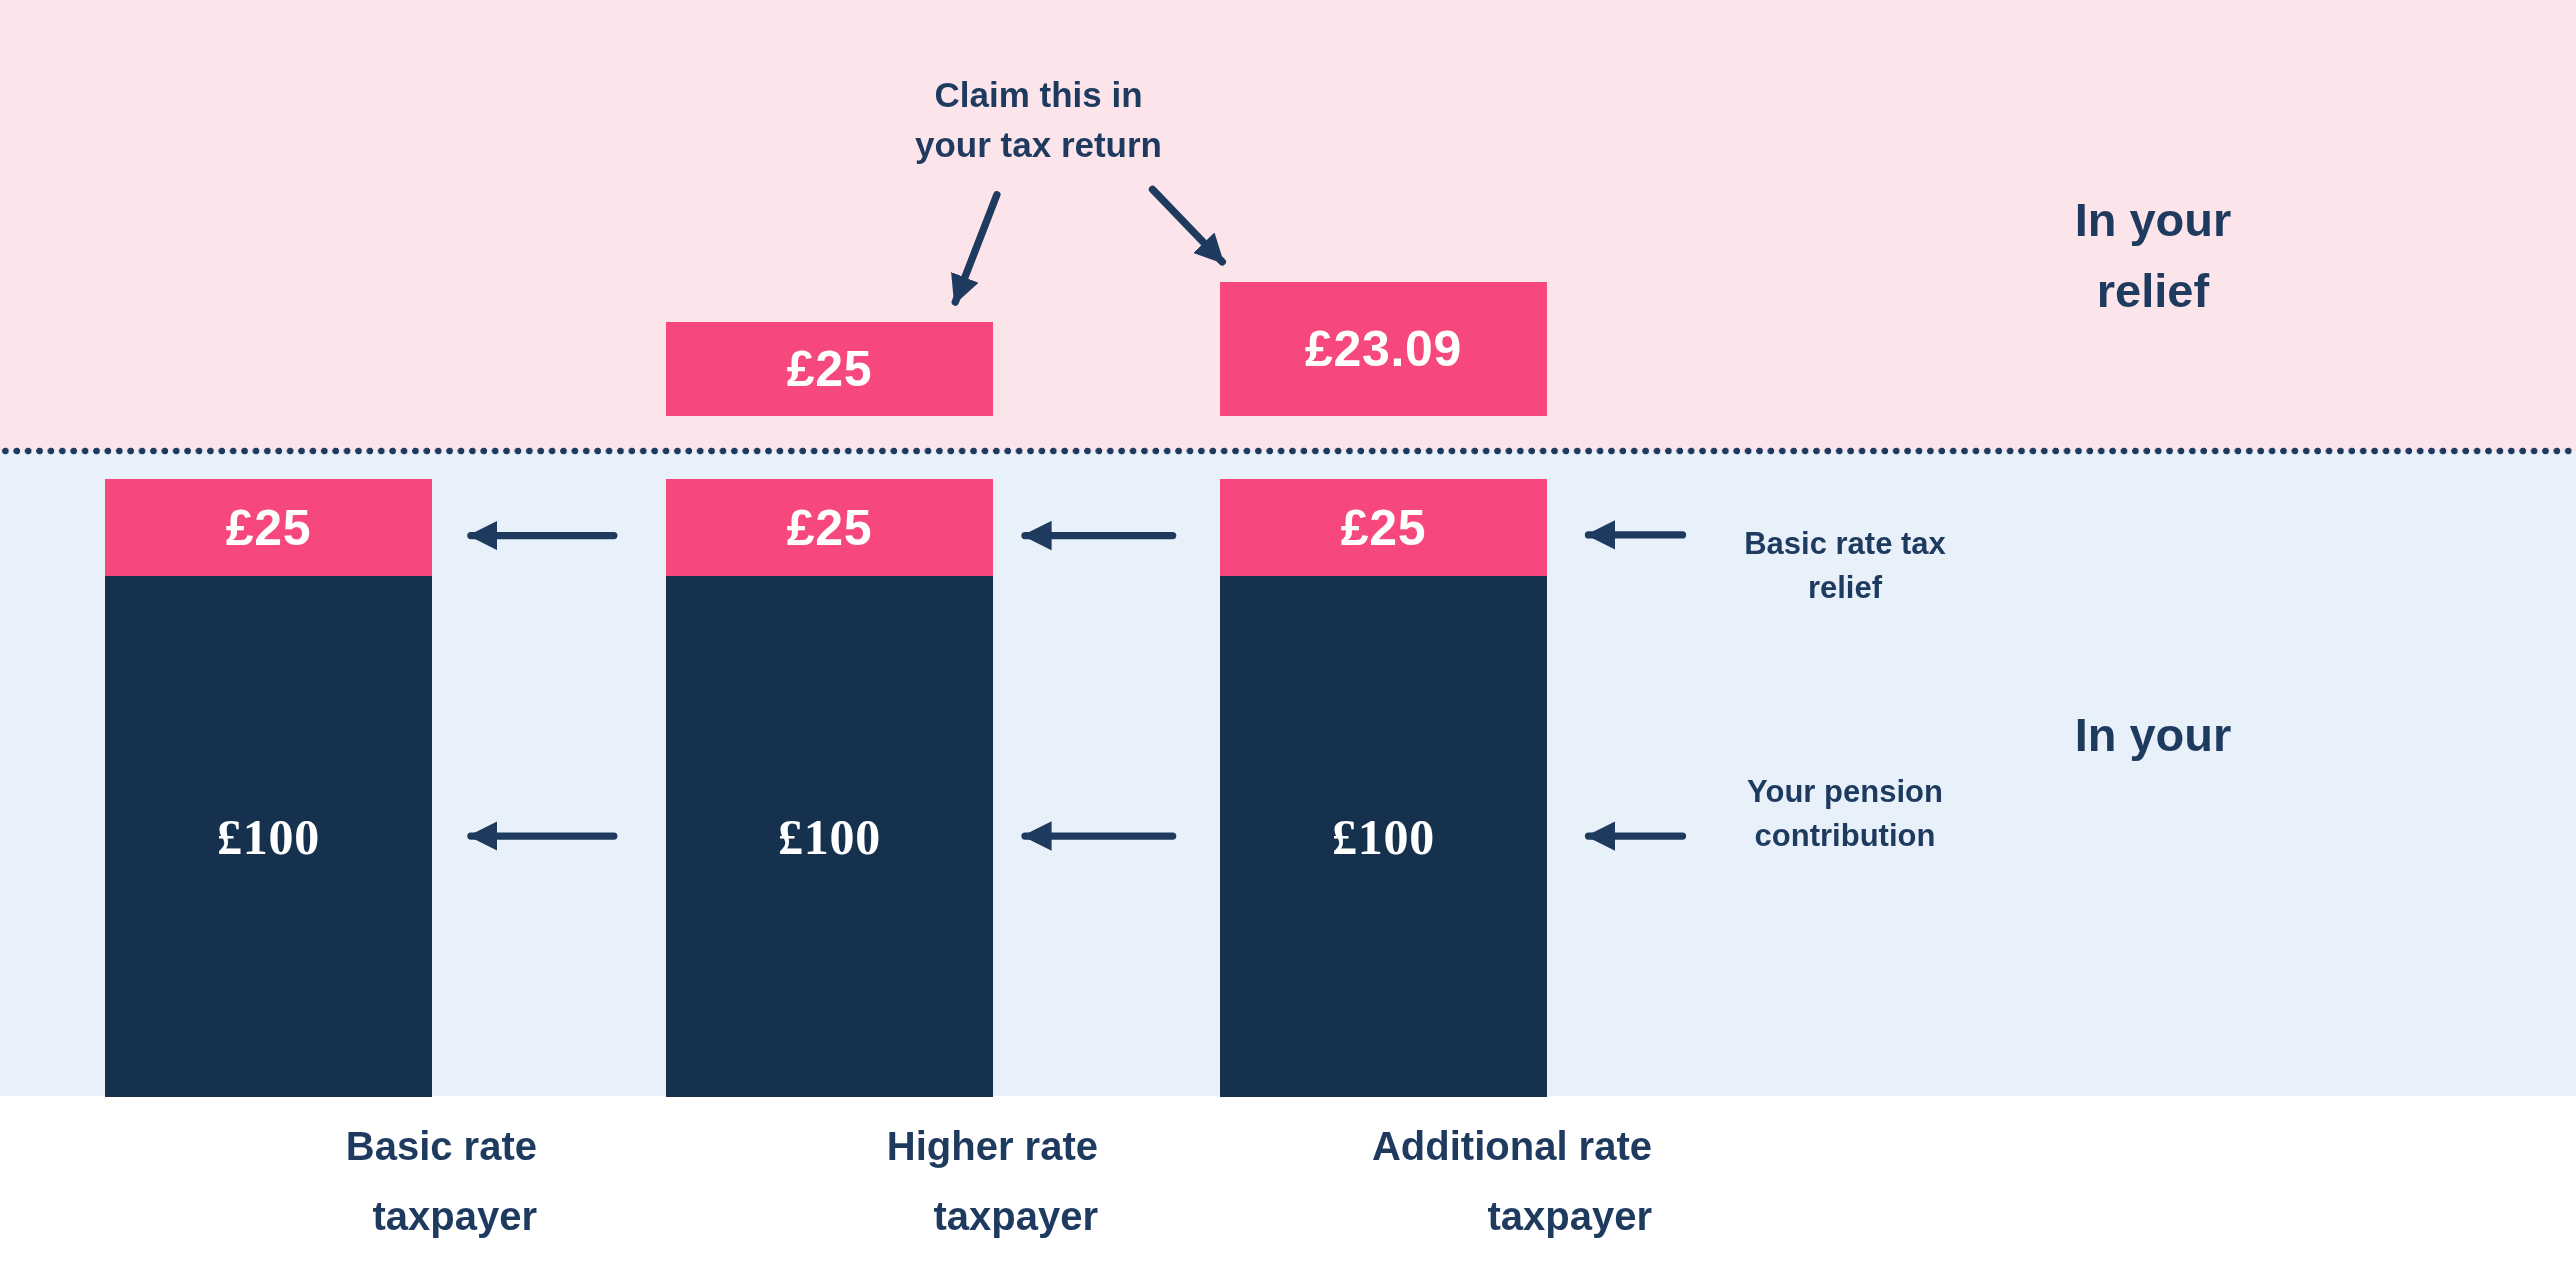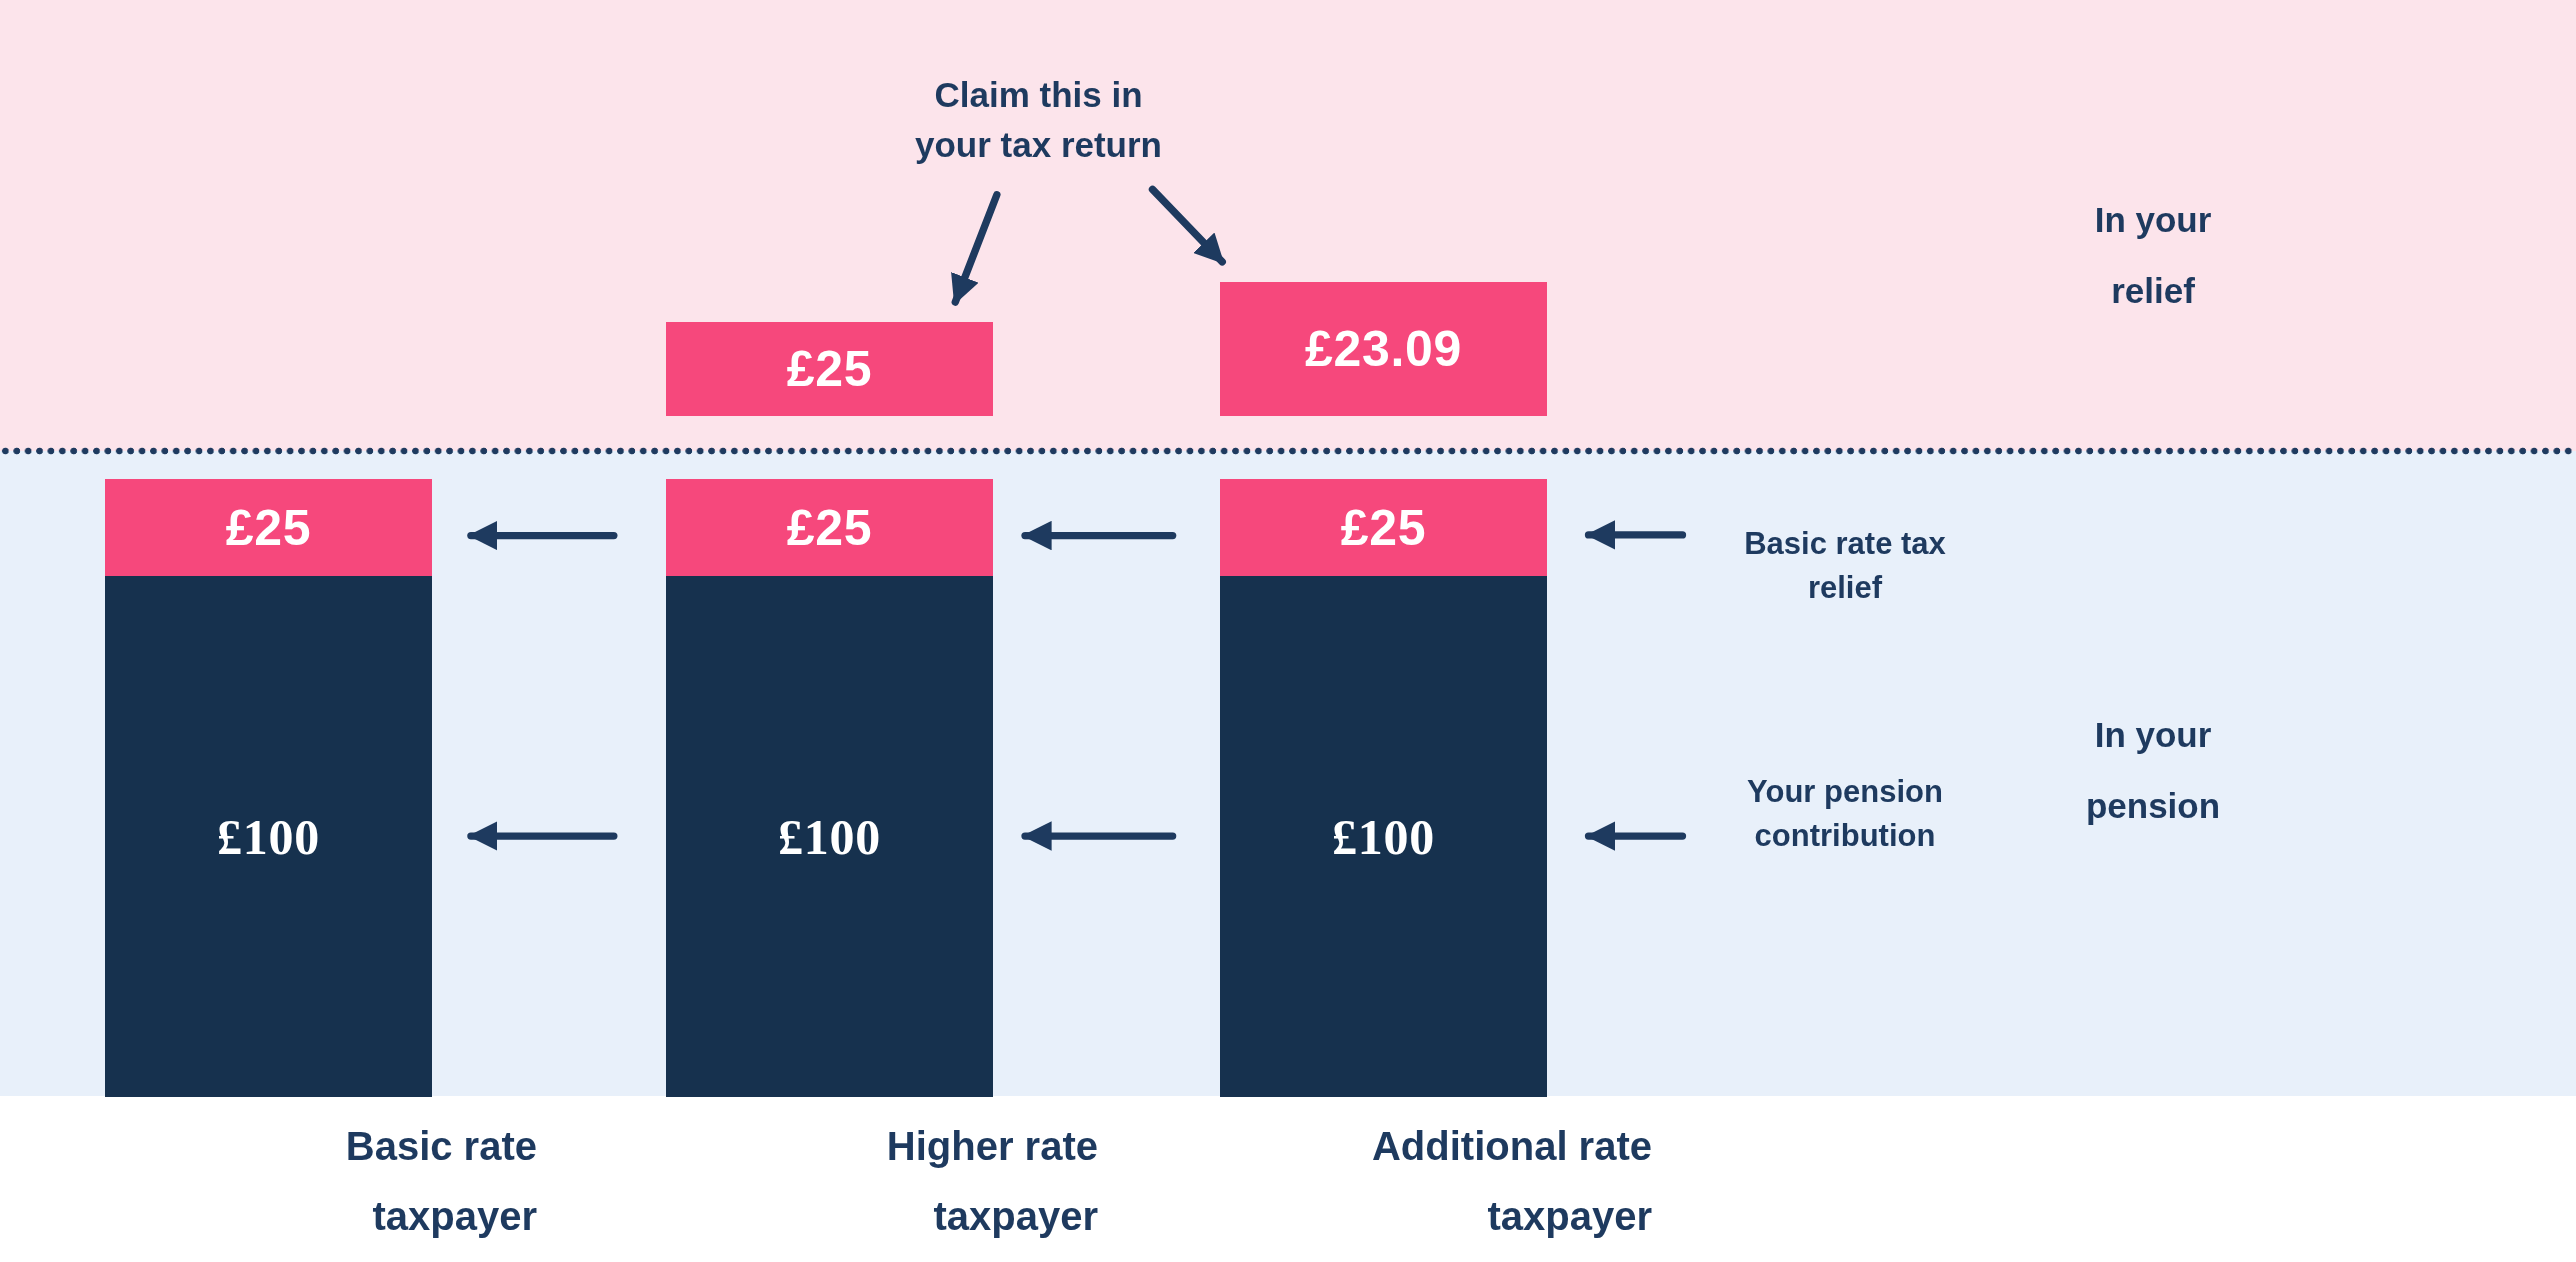--- a/index.html
+++ b/index.html
@@ -52,21 +52,21 @@
     font-size:35px;font-weight:600;line-height:50px;
   }
   .side-note{
     position:absolute;width:402px;text-align:center;
     color:var(--text-navy);font-size:31px;font-weight:600;line-height:44px;
   }
   .side-note.relief{left:1644px;top:498px;margin-top:24px;}
   .side-note.contrib{left:1644px;top:770px;}
   .region-label{
     position:absolute;left:1952px;width:402px;text-align:center;
-    color:var(--text-navy);font-size:35px;font-weight:600;line-height:71px;
+    color:var(--text-navy);font-size:47px;font-weight:600;line-height:71px;
   }
   .region-label.pocket-lbl{top:184px;}
   .region-label.pension-lbl{top:699px;}
   .cat-label{
     position:absolute;top:1111px;width:537px;text-align:right;
     color:var(--text-navy);font-size:40px;font-weight:700;line-height:70px;
   }
   .cat-label.c1{left:0px;}
   .cat-label.c2{left:561px;}
   .cat-label.c3{left:1115px;}
@@ -125,21 +125,20 @@
     <div>Your pension</div>
     <div>contribution</div>
   </div>
 
   <div class="region-label pocket-lbl">
     <div>In your</div>
     <div>relief</div>
   </div>
   <div class="region-label pension-lbl">
     <div>In your</div>
-    <div>pension</div>
   </div>
 
   <div class="cat-label c1">
     <div>Basic rate</div>
     <div>taxpayer</div>
   </div>
   <div class="cat-label c2">
     <div>Higher rate</div>
     <div>taxpayer</div>
   </div>

